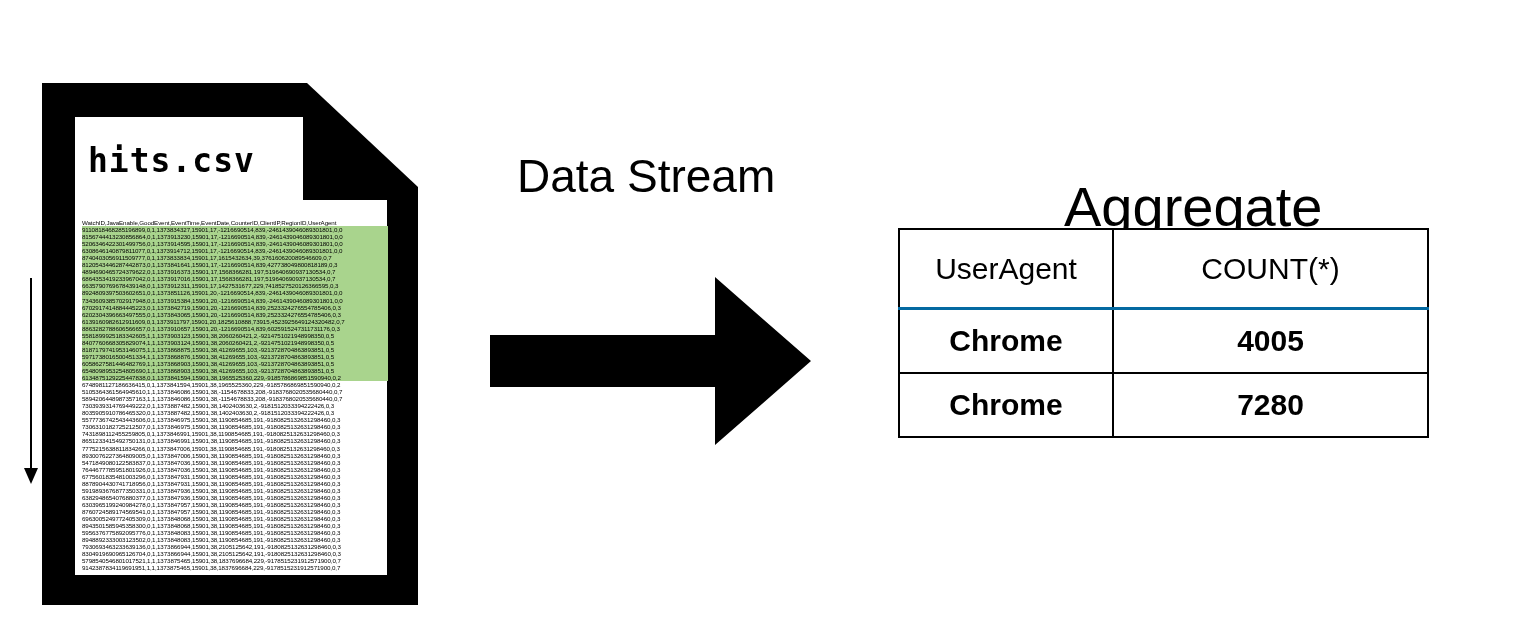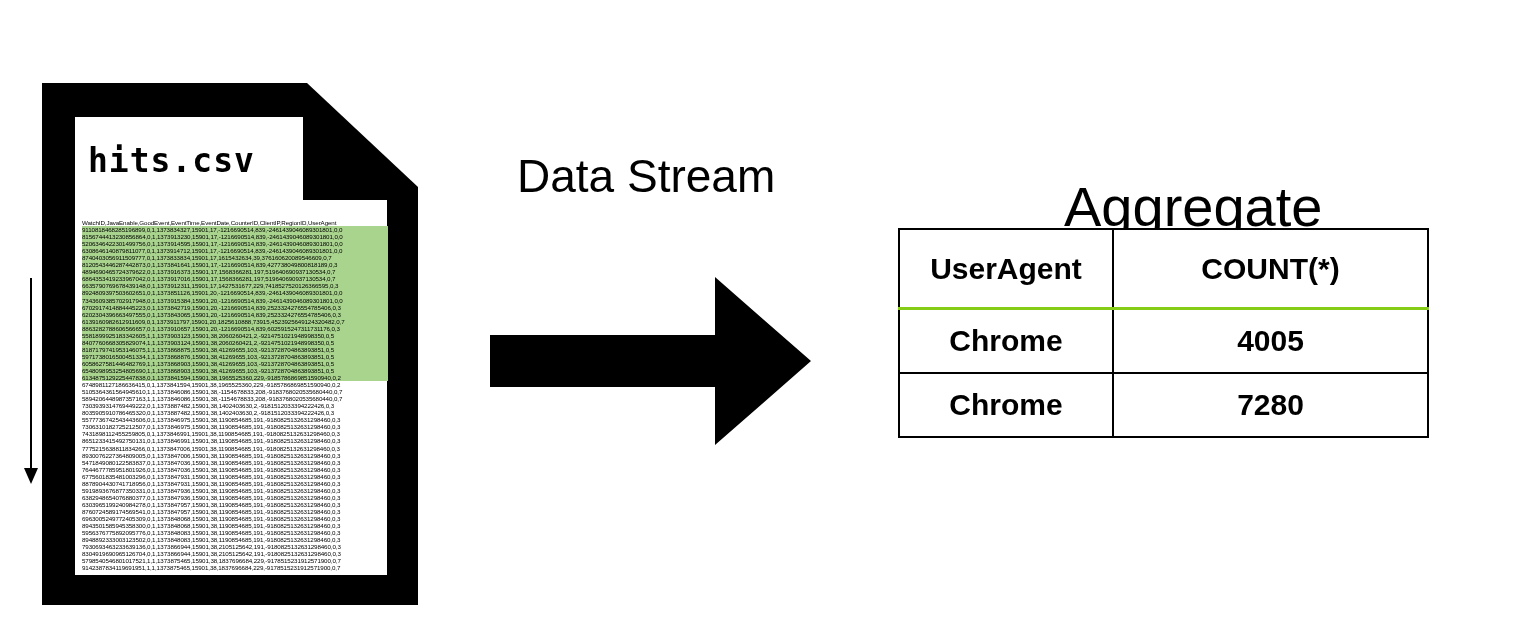--- a/index.html
+++ b/index.html
@@ -25,21 +25,21 @@
   .stream-label{left:517px;top:152px;font-size:46px;line-height:48px;white-space:nowrap;}
   .stream-arrow{left:485px;top:270px;width:332px;height:182px;}
   
   .agg-title{left:1064px;top:146px;font-size:56px;line-height:50px;white-space:nowrap;margin-top:36px;}
   .agg-table-wrap{left:898px;top:228px;}
   table.agg{border-collapse:collapse;table-layout:fixed;width:529px;background:#fff;}
   table.agg th,table.agg td{
     border:2px solid #000;text-align:center;vertical-align:middle;
     font-size:30px;padding:0;overflow:hidden;
   }
-  table.agg thead th{height:77px;font-weight:bold;border-bottom:3px solid #84cc16;}
+  table.agg thead th{height:77px;font-weight:normal;border-bottom:3px solid #0369a1;}
   table.agg tbody td{height:62px;}
   table.agg tbody td.ua{font-weight:bold;border-radius:10px;}
   table.agg tbody td.cnt{font-weight:bold;}
 </style>
 </head>
 <body>
 
 <div class="canvas">
 
   <svg class="abs file-icon" viewBox="0 0 376 522" aria-hidden="true">

